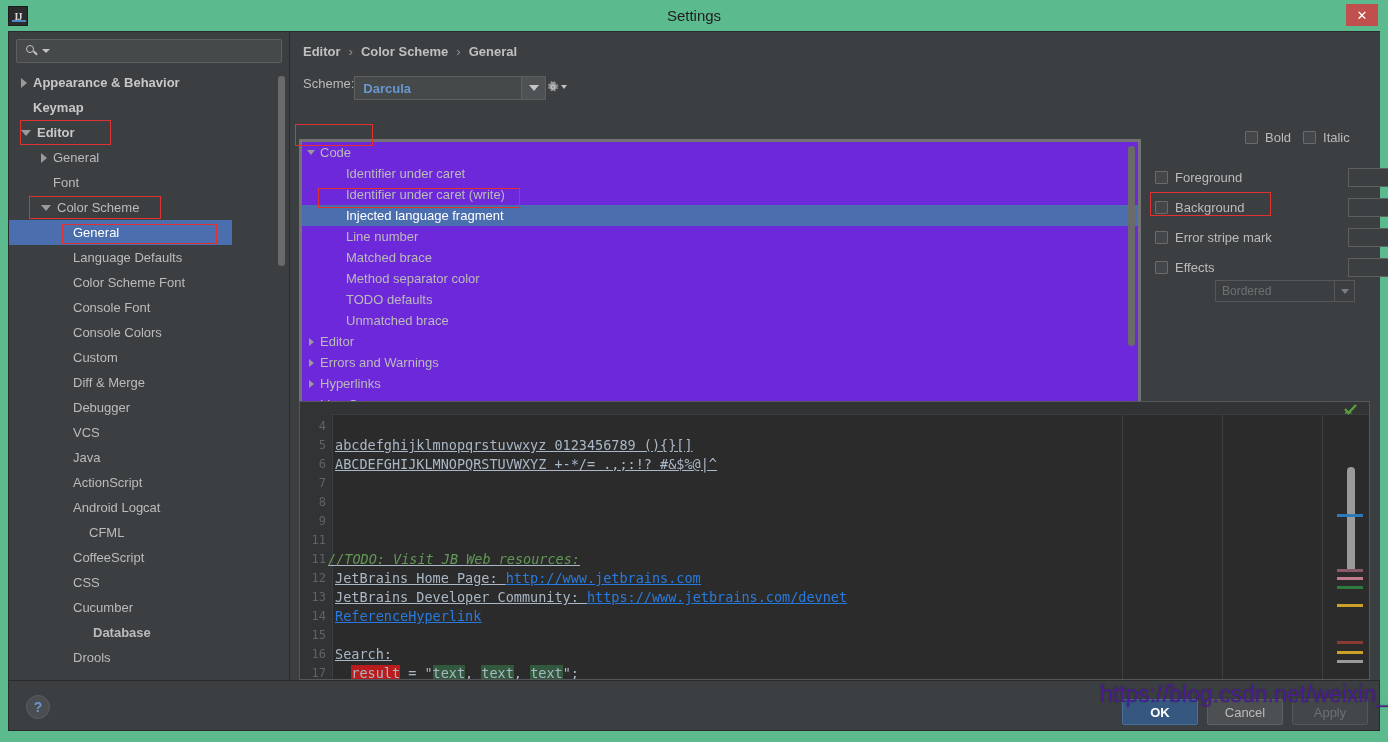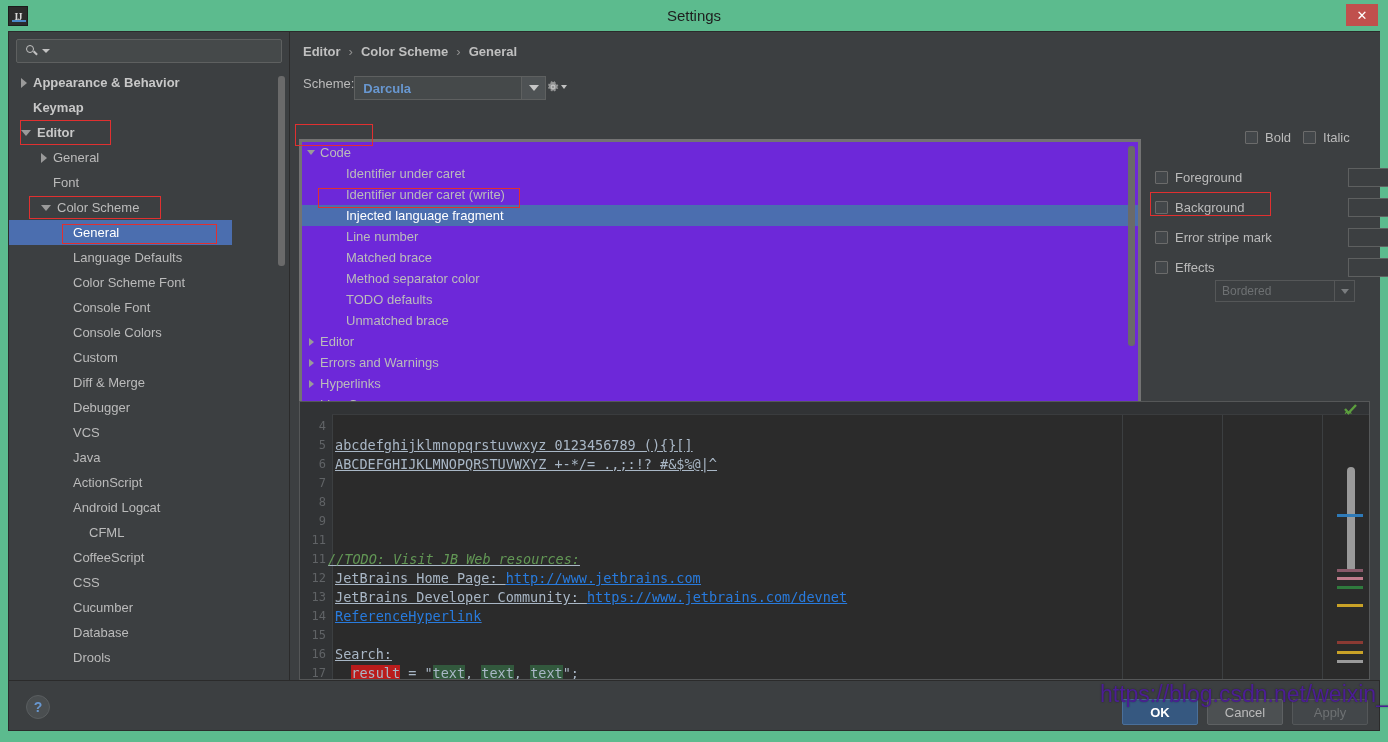--- a/index.html
+++ b/index.html
@@ -453,21 +453,21 @@
             <span class="tlabel">CoffeeScript</span>
           </div>
           <div class="tnode" style="padding-left: 52px;">
             <span class="tw none"></span>
             <span class="tlabel">CSS</span>
           </div>
           <div class="tnode" style="padding-left: 52px;">
             <span class="tw none"></span>
             <span class="tlabel">Cucumber</span>
           </div>
-          <div class="tnode" style="padding-left: 52px;">
+          <div class="tnode" style="padding-left: 72px; font-weight: bold;">
             <span class="tw none"></span>
             <span class="tlabel">Database</span>
           </div>
           <div class="tnode" style="padding-left: 52px;">
             <span class="tw none"></span>
             <span class="tlabel">Drools</span>
           </div>
         </div>
       <div class="sb-vscroll"></div>
     </div>

